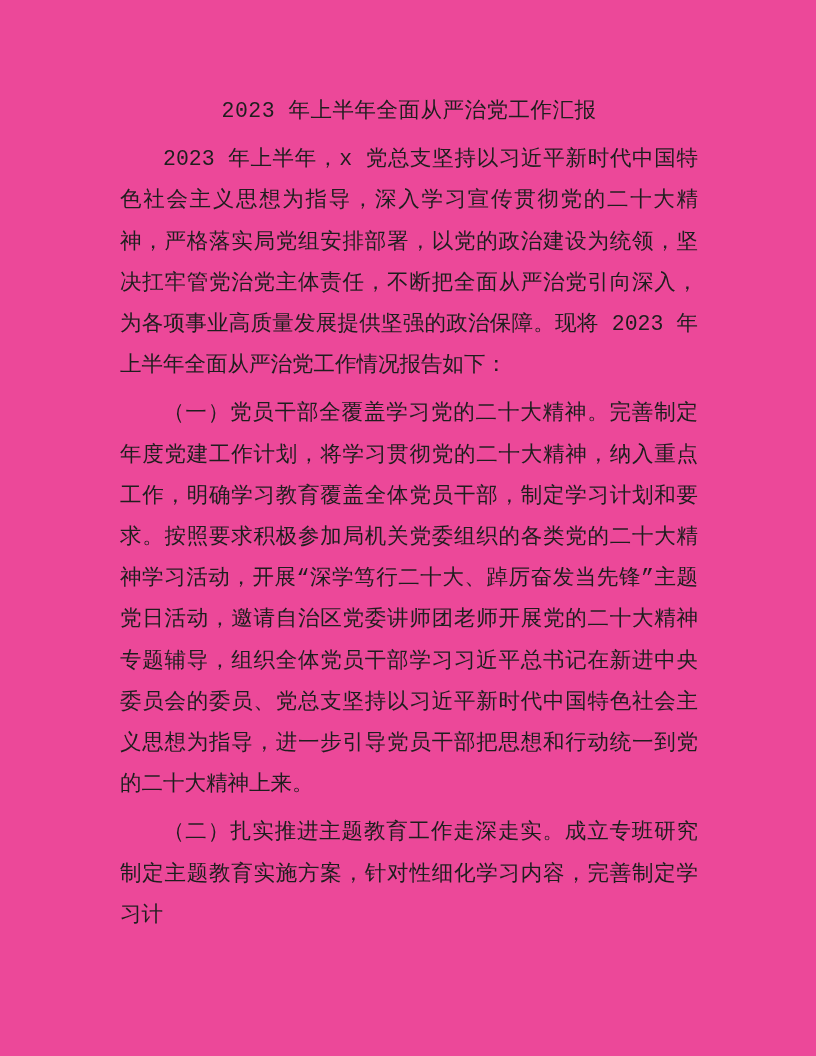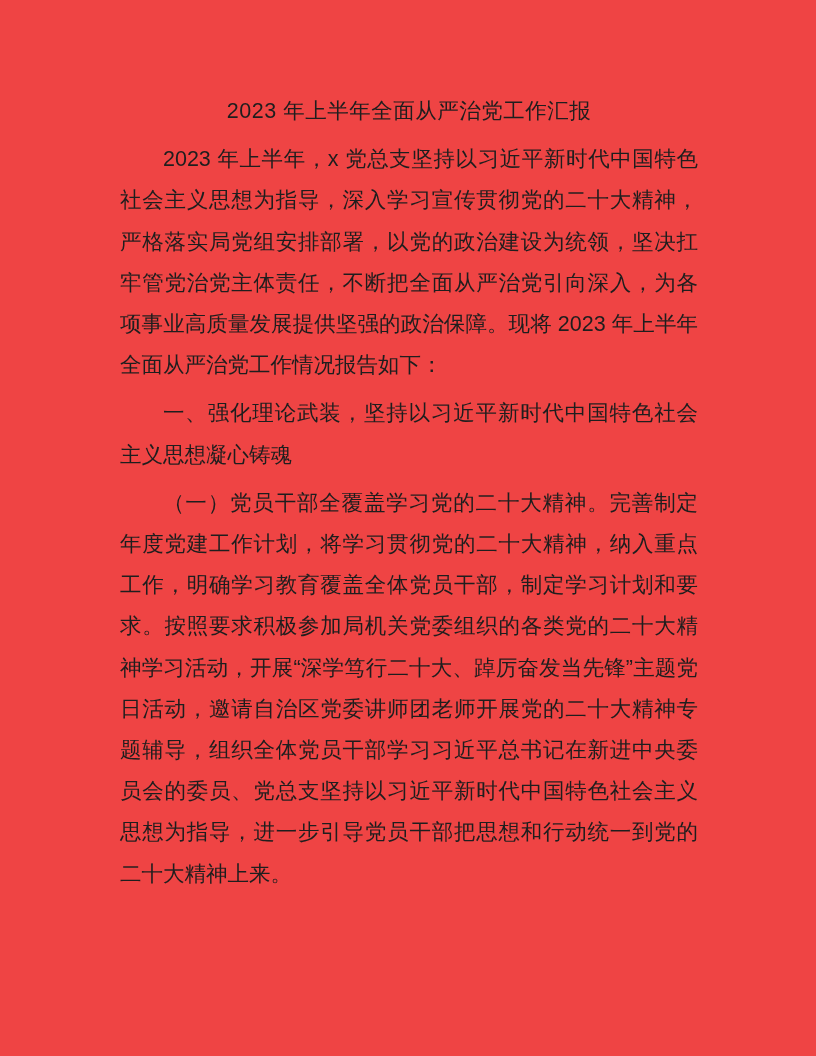--- a/index.html
+++ b/index.html
@@ -10,22 +10,22 @@
     width: 816px;
     height: 1056px;
     background: #ffffff;
     overflow: hidden;
   }
   .page {
     box-sizing: border-box;
     width: 816px;
     height: 1056px;
     padding: 91px 118px 0 120px;
-    background: #ef4444;
-    font-family: Liberation Sans, sans-serif;
+    background: #ec4899;
+    font-family: Liberation Mono, monospace;
     font-size: 21.5px;
     line-height: 41.2px;
     color: #1e1e1e;
     font-weight: 400;
     overflow: hidden;
   }
   .doc-title {
     margin: 0 0 6px 0;
     font-size: 21.5px;
     font-weight: 400;
@@ -44,17 +44,17 @@
   }
 </style>
 </head>
 <body style="background: rgb(255, 255, 255);">
 
 <div class="page" style="color: rgb(30, 30, 30);">
   <h1 class="doc-title">2023 年上半年全面从严治党工作汇报</h1>
 
   <p class="para">2023 年上半年，x 党总支坚持以习近平新时代中国特色社会主义思想为指导，深入学习宣传贯彻党的二十大精神，严格落实局党组安排部署，以党的政治建设为统领，坚决扛牢管党治党主体责任，不断把全面从严治党引向深入，为各项事业高质量发展提供坚强的政治保障。现将 2023 年上半年全面从严治党工作情况报告如下：</p>
 
-  <p class="para heading">一、强化理论武装，坚持以习近平新时代中国特色社会主义思想凝心铸魂</p>
 
   <p class="para">（一）党员干部全覆盖学习党的二十大精神。完善制定年度党建工作计划，将学习贯彻党的二十大精神，纳入重点工作，明确学习教育覆盖全体党员干部，制定学习计划和要求。按照要求积极参加局机关党委组织的各类党的二十大精神学习活动，开展“深学笃行二十大、踔厉奋发当先锋”主题党日活动，邀请自治区党委讲师团老师开展党的二十大精神专题辅导，组织全体党员干部学习习近平总书记在新进中央委员会的委员、党总支坚持以习近平新时代中国特色社会主义思想为指导，进一步引导党员干部把思想和行动统一到党的二十大精神上来。</p>
 
+  <p class="para">（二）扎实推进主题教育工作走深走实。成立专班研究制定主题教育实施方案，针对性细化学习内容，完善制定学习计</p>
 </div>
 
 </body></html>

